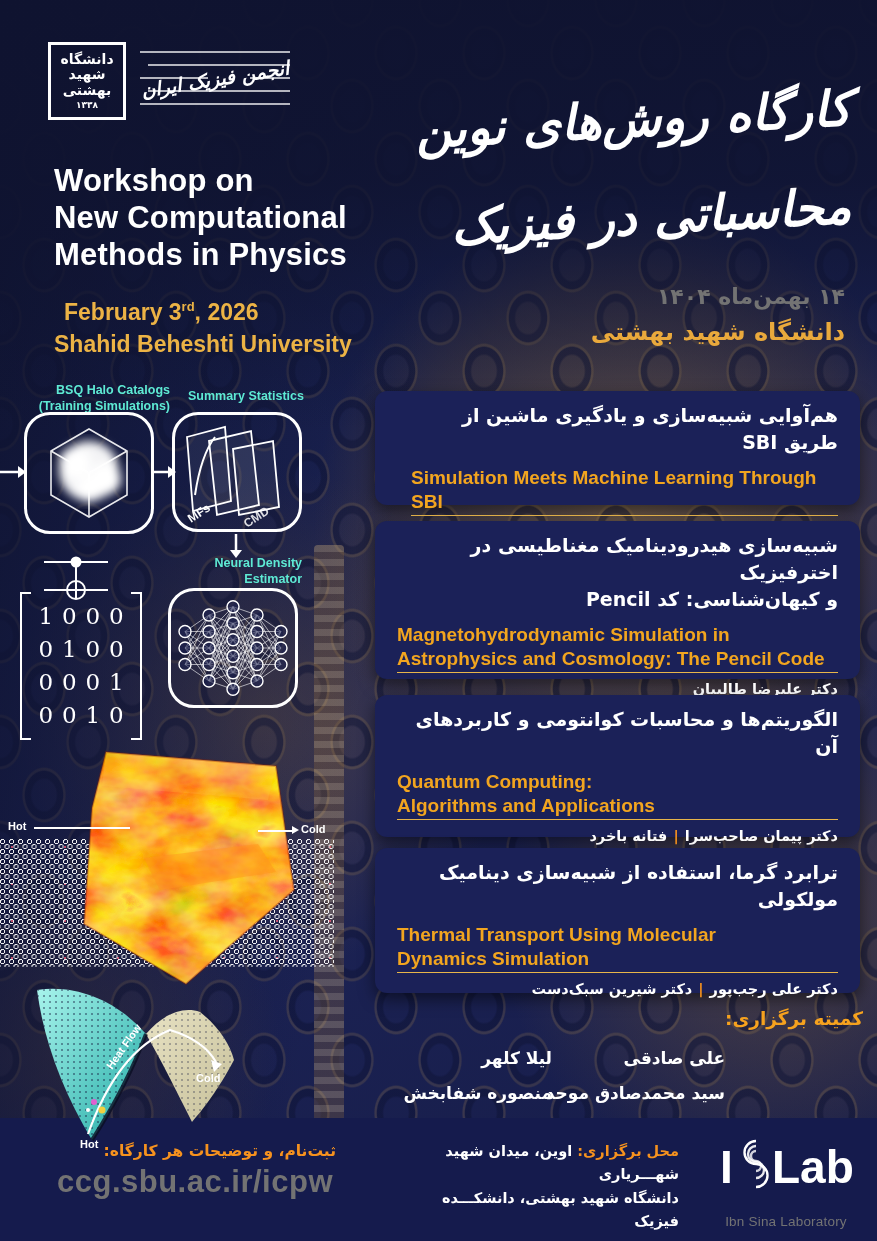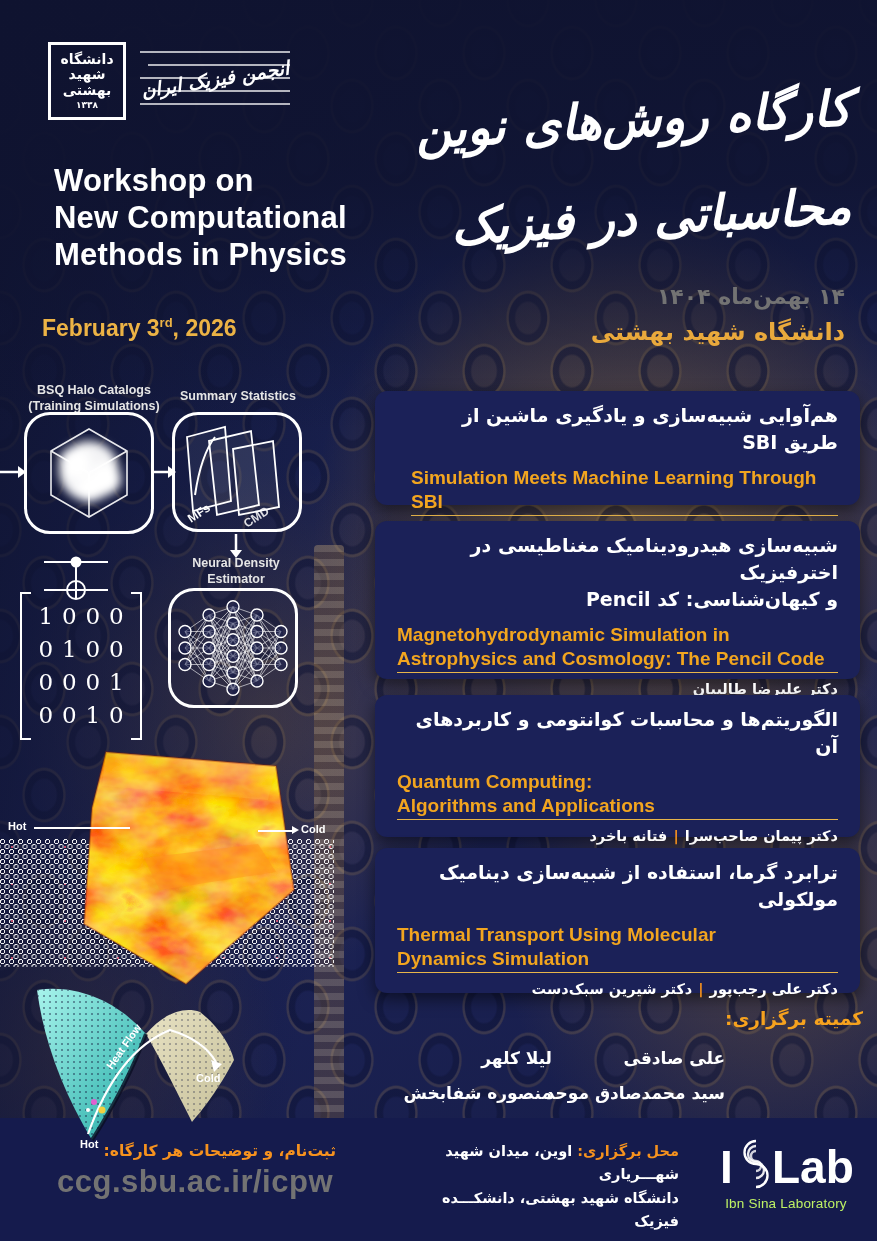--- a/index.html
+++ b/index.html
@@ -30,26 +30,26 @@
     color:#fff;font-weight:bold;z-index:3;}
   .sbu-logo .l{font-size:14px;line-height:1.1;}
   .sbu-logo .y{font-size:9px;margin-top:2px;}
   .psi-logo{position:absolute;left:138px;top:44px;z-index:3;}
   .fa-cal{position:absolute;right:26px;top:60px;text-align:right;direction:rtl;color:#fff;z-index:3;}
   .fa-cal .line{font-size:49px;font-weight:bold;font-style:italic;line-height:98px;transform:rotate(-3deg);transform-origin:right center;}
   .fa-date{position:absolute;right:32px;top:284px;color:#737373;font-size:22px;font-weight:bold;direction:rtl;z-index:3;}
   .fa-univ{position:absolute;right:32px;top:318px;color:#e9a93c;font-size:24px;font-weight:bold;direction:rtl;z-index:3;}
   .en-title{position:absolute;left:54px;top:162px;color:#fff;font-family:"Liberation Sans",sans-serif;
     font-size:31px;font-weight:bold;line-height:37px;letter-spacing:.2px;z-index:3;}
-  .en-date{position:absolute;left:42px;top:299px;color:#ecb345;font-family:"Liberation Sans",sans-serif;font-size:23px;font-weight:bold;z-index:3;margin-top:16px;}
+  .en-date{position:absolute;left:64px;top:299px;color:#ecb345;font-family:"Liberation Sans",sans-serif;font-size:23px;font-weight:bold;z-index:3;}
   .en-date sup{font-size:13px;}
   .en-univ{position:absolute;left:54px;top:331px;color:#ecb345;font-family:"Liberation Sans",sans-serif;font-size:23px;font-weight:bold;z-index:3;}
   
-  .diag-label{position:absolute;color:#e5e5e5;font-family:"Liberation Sans",sans-serif;font-size:12.5px;
-    font-weight:bold;text-align:center;line-height:1.25;z-index:3;}
+  .diag-label{position:absolute;color:#5eead4;font-family:"Liberation Sans",sans-serif;font-size:12.5px;
+    font-weight:bold;text-align:right;line-height:1.25;z-index:3;}
   .diag-box{position:absolute;border:3px solid #fff;border-radius:26px;box-sizing:border-box;z-index:3;}
   .arrow{position:absolute;z-index:3;}
   .matrix{position:absolute;left:20px;top:592px;width:122px;display:grid;grid-template-columns:repeat(4,1fr);
     padding:8px 14px;box-sizing:border-box;font-family:"DejaVu Serif",serif;color:#fff;font-size:23px;
     text-align:center;line-height:33px;z-index:3;}
   .matrix::before{content:"";position:absolute;left:0;top:0;bottom:0;width:9px;
     border:2.5px solid #fff;border-right:none;}
   .matrix::after{content:"";position:absolute;right:0;top:0;bottom:0;width:9px;
     border:2.5px solid #fff;border-left:none;}
   .band{position:absolute;left:0;top:839px;width:334px;height:128px;z-index:2;
@@ -87,21 +87,21 @@
   .reg .label{color:#f6921e;font-size:15.5px;font-weight:bold;direction:rtl;text-align:right;padding-right:4px;}
   .reg .url{color:#737373;font-family:"Liberation Sans",sans-serif;font-weight:bold;font-size:31px;
     letter-spacing:.5px;text-align:center;margin-top:4px;}
   .venue{position:absolute;left:403px;top:1140px;width:276px;direction:rtl;color:#fff;font-size:14.5px;
     font-weight:bold;line-height:1.62;text-align:right;z-index:3;}
   .venue .label{color:#f6921e;}
   .contact-row{display:flex;justify-content:space-between;direction:ltr;margin-top:2px;
     font-family:"Liberation Sans",sans-serif;}
   .contact-row .phone{font-family:"DejaVu Sans",sans-serif;}
   .islab{position:absolute;left:716px;top:1136px;width:140px;text-align:center;z-index:3;}
-  .islab .caption{color:#bef264;font-family:"Liberation Sans",sans-serif;font-size:13.5px;margin-top:2px;letter-spacing:.2px;}
+  .islab .caption{color:#737373;font-family:"Liberation Sans",sans-serif;font-size:13.5px;margin-top:20px;letter-spacing:.2px;}
   
   svg text{font-family:"Liberation Sans",sans-serif;}
   svg .fa{font-family:"DejaVu Sans",sans-serif;}
   #net line{stroke:rgba(255,255,255,.75);stroke-width:.8;}
   #net circle{fill:rgba(27,33,82,.55);stroke:#fff;stroke-width:1.4;}
 </style>
 </head>
 <body>
 
 <div id="poster">
@@ -136,20 +136,21 @@
   </div>
   <div class="fa-date">۱۴ بهمن‌ماه ۱۴۰۴</div>
   <div class="fa-univ">دانشگاه شهید بهشتی</div>
 
   <div class="en-title">
     <div>Workshop on</div>
     <div>New Computational</div>
     <div>Methods in Physics</div>
   </div>
   <div class="en-date"><span>February 3</span><sup>rd</sup><span>, 2026</span></div>
+  <div class="en-univ">Shahid Beheshti University</div>
 
   <div class="diag-label" style="left:18px;top:383px;width:152px;">
     <div>BSQ Halo Catalogs</div>
       <div>(Training Simulations)</div>
   </div>
   <div class="diag-box" style="left:24px;top:412px;width:130px;height:122px;">
     <svg width="124" height="116" viewBox="0 0 124 116">
       <defs>
           <filter id="pblur">
             <feGaussianBlur stdDeviation="5"></feGaussianBlur>

